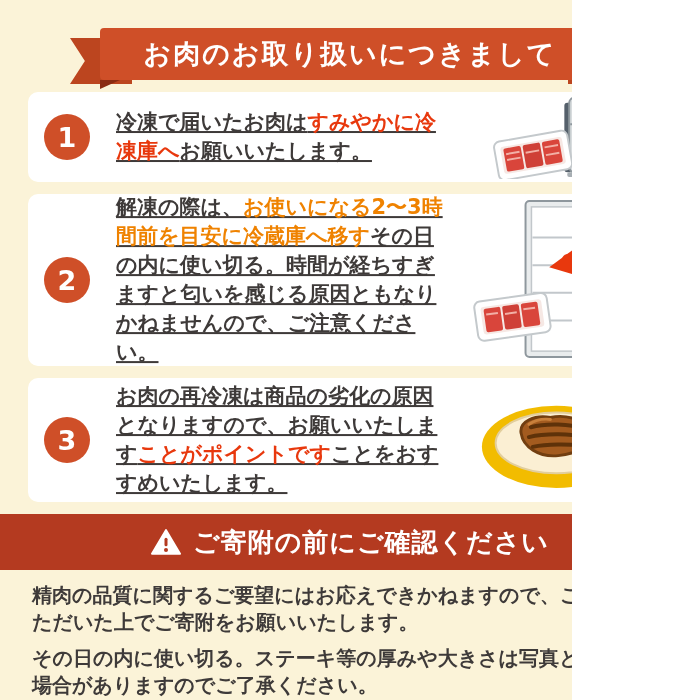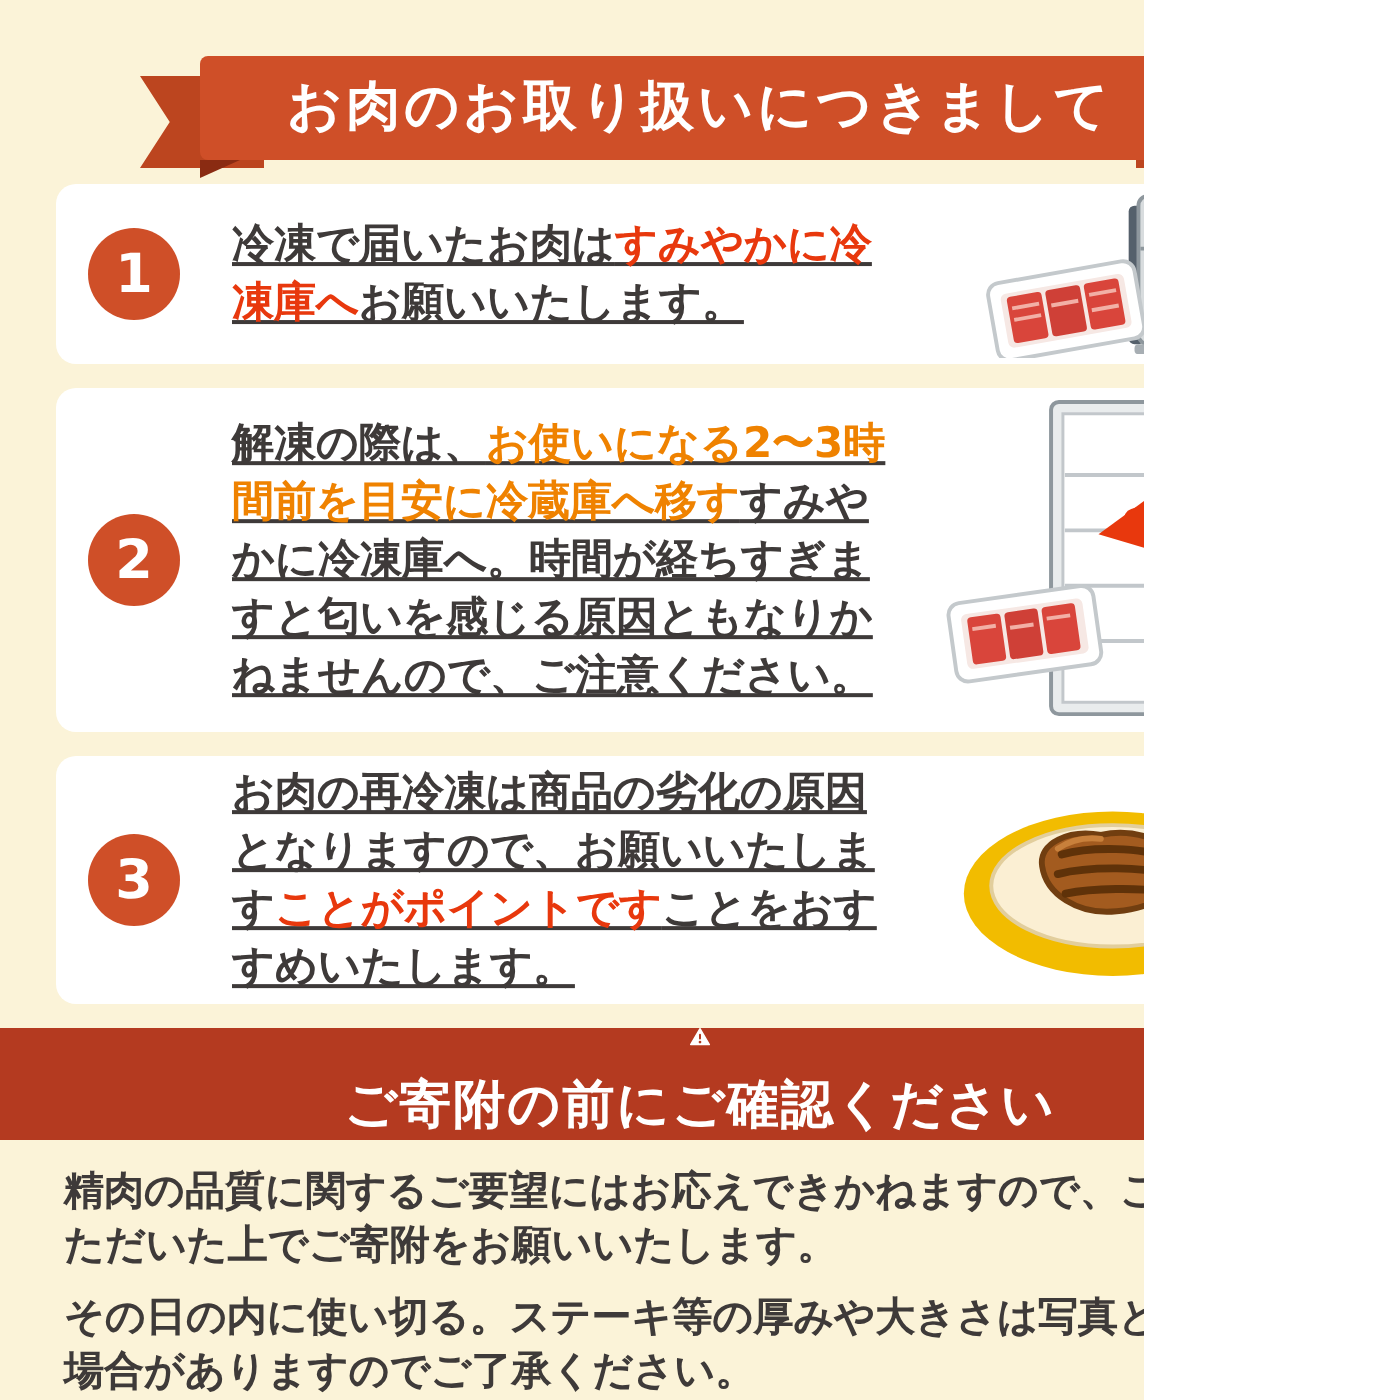--- a/index.html
+++ b/index.html
@@ -48,21 +48,21 @@
   .hl-red    { color: var(--highlight-red, #E8380D); }
   .hl-orange { color: var(--highlight-orange, #EF8200); }
   .step-icon { position: absolute; }
   .card1 .step-icon { right: 6px; top: 3px; }
   .card2 .step-icon { right: 4px; top: 4px; }
   .card3 .step-icon { right: 8px; top: 4px; }
   
   .notice {
     position: absolute; left: 0; top: 514px; width: 700px; height: 56px;
     background: var(--notice-bg, #B43A20);
-    display: flex; align-items: center; justify-content: center; gap: 12px; flex-direction: column;
+    display: flex; align-items: center; justify-content: center; gap: 12px;
   }
   .notice-title {
     color: var(--notice-text, #FFFFFF); font-size: 26px; font-weight: 700;
     letter-spacing: 1px;
   }
   
   .footer { position: absolute; left: 32px; top: 582px; width: 620px; }
   .footer p {
     font-size: 20px; font-weight: 600; line-height: 1.35;
     color: var(--text, #3E3A39); margin-bottom: 9px; word-break: break-all;
@@ -98,21 +98,21 @@
         <rect x="12" y="50" width="18" height="24" rx="2" fill="#D9453B"></rect>
         <rect x="32" y="50" width="18" height="24" rx="2" fill="#CF4037"></rect>
         <rect x="52" y="50" width="18" height="24" rx="2" fill="#D9453B"></rect>
         <path d="M14 56 h14 M14 62 h14 M34 58 h14 M54 56 h14 M54 64 h14" stroke="#F2B0A6" stroke-width="2" fill="none"></path>
       </g>
     </svg>
   </div>
 
   <div class="card card2">
     <div class="step-num">2</div>
-    <p class="step-text"><span>解凍の際は、</span><span class="hl-orange">お使いになる2〜3時間前を目安に冷蔵庫へ移す</span><span>すみやかに冷凍庫へ。時間が経ちすぎますと匂いを感じる原因ともなりかねませんので、ご注意ください。</span></p>
+    <p class="step-text"><span>解凍の際は、</span><span class="hl-orange">お使いになる2〜3時間前を目安に冷蔵庫へ移す</span><span>その日の内に使い切る。時間が経ちすぎますと匂いを感じる原因ともなりかねませんので、ご注意ください。</span></p>
     <svg class="step-icon" width="198" height="164" viewBox="0 0 200 166">
       <g>
         <rect x="56" y="3" width="90" height="158" rx="4" fill="#E9ECED" stroke="#8E979D" stroke-width="2"></rect>
         <rect x="62" y="9" width="78" height="146" fill="#FFFFFF" stroke="#C2C7CB" stroke-width="1.5"></rect>
         <path d="M63 40 H139 M63 68 H139 M63 96 H139 M63 124 H139" stroke="#C2C7CB" stroke-width="2"></path>
       </g>
       <g>
         <polygon points="146,3 193,12 193,78 146,72" fill="#DDE1E3" stroke="#8E979D" stroke-width="2"></polygon>
         <path d="M152 16 l34 6 M152 28 l34 6 M152 40 l34 6" stroke="#B6BCC0" stroke-width="2"></path>
         <polygon points="146,76 193,84 193,156 146,150" fill="#DDE1E3" stroke="#8E979D" stroke-width="2"></polygon>

